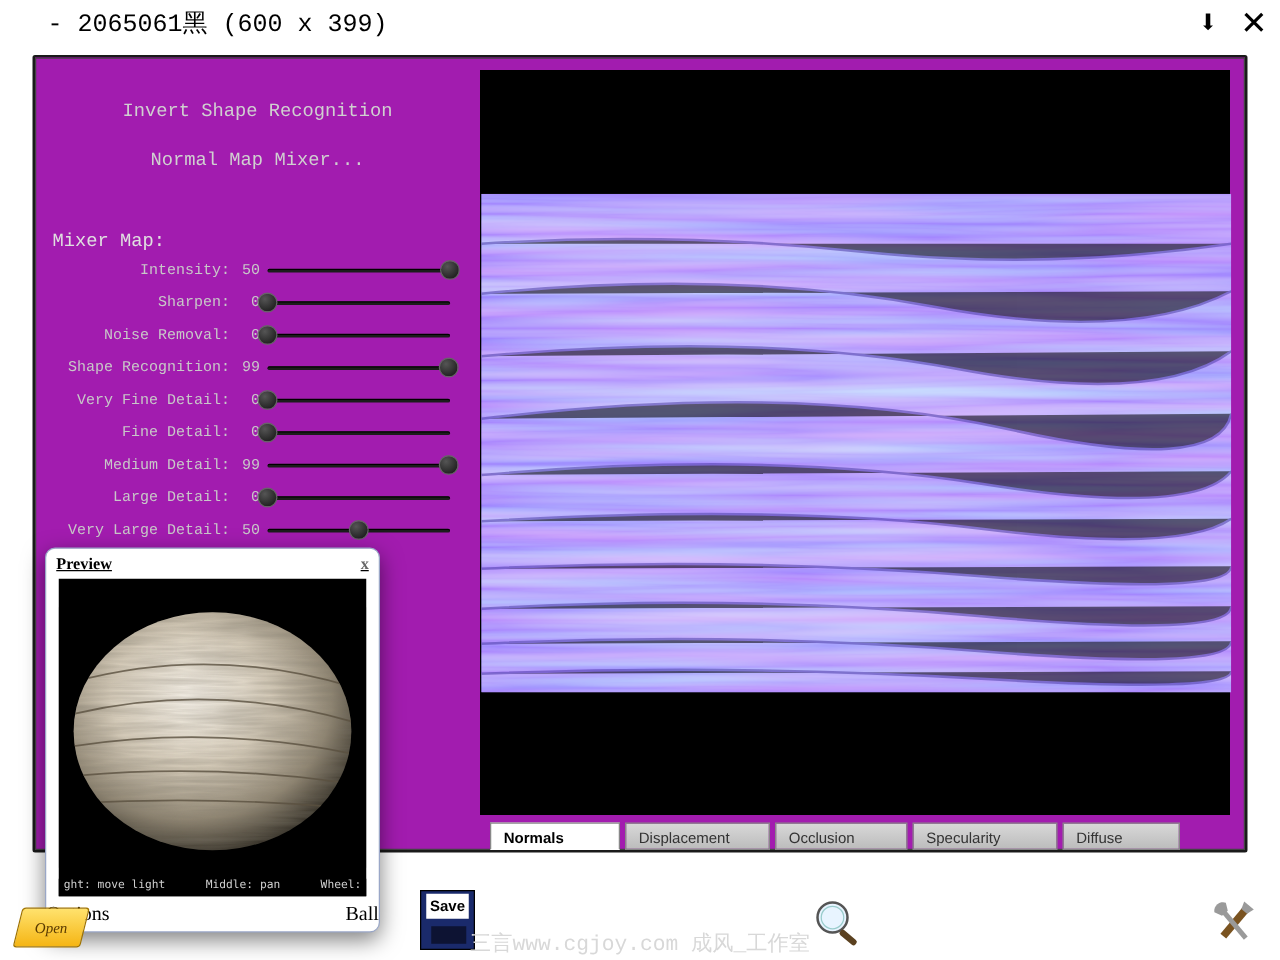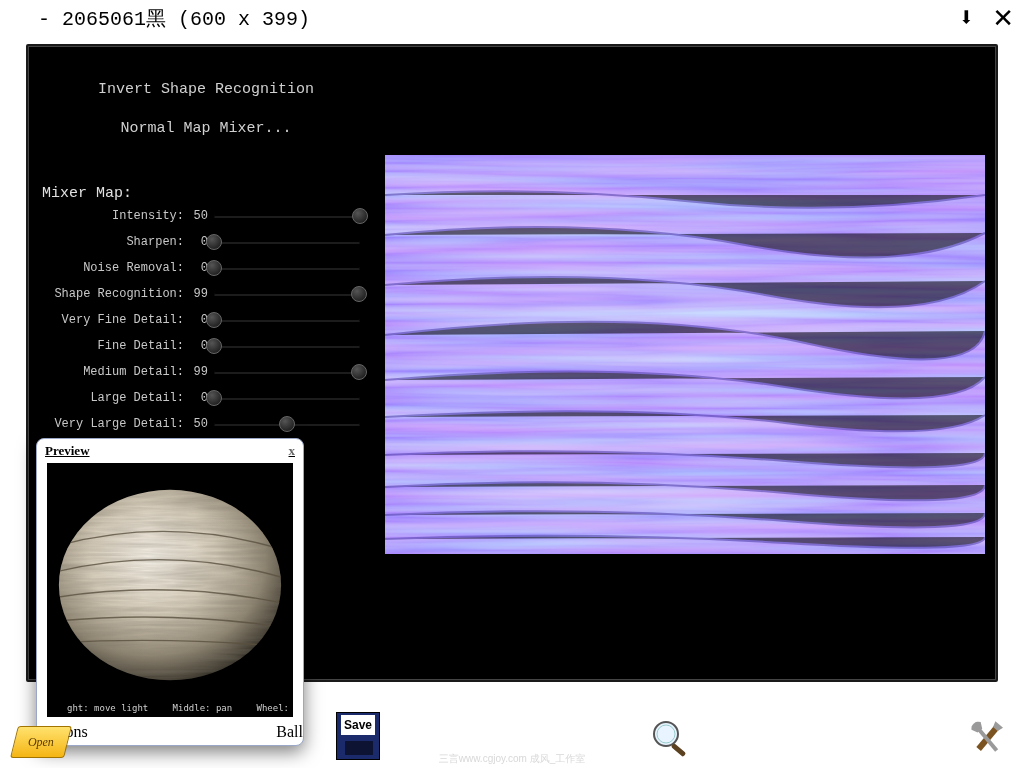--- a/index.html
+++ b/index.html
@@ -14,21 +14,21 @@
   }
   .titlebar .app  { font-weight: normal; }
   .titlebar .file { margin-left: 28px; font-weight: normal; }
   .titlebar .spacer { flex: 1; }
   .title-dl { font-size: 26px; color: #000; cursor: pointer; user-select: none; }
   .title-x  { font-size: 26px; color: #000; margin-left: 18px; cursor: pointer; user-select: none; font-family: Verdana, sans-serif; }
 
   
   .mainpanel {
     position: absolute; top: 44px; left: 26px; width: 972px; height: 638px;
-    background: #000000; border: 2px solid #1a1a1a; border-radius: 2px;
+    background: #a21caf; border: 2px solid #1a1a1a; border-radius: 2px;
     box-shadow: inset 0 0 0 1px #444;
   }
 
   
   .leftcol { position: absolute; left: 14px; top: 10px; width: 328px; color: #ccc;
              font-family: "Lucida Console", "Courier New", monospace; }
   .leftcol .linkbtn { text-align: center; font-size: 15px; color: #d0d0d0; cursor: pointer; }
   .leftcol .linkbtn.a { margin-top: 25px; }
   .leftcol .linkbtn.b { margin-top: 22px; font-family: Liberation Mono, monospace; }
   .sect-title { margin-top: 48px; font-size: 15px; color: #e0e0e0; }
@@ -66,21 +66,21 @@
     box-shadow: 0 6px 18px rgba(0,0,0,0.5);
     text-decoration: underline;
   }
   .previewwin .ptitle { display: flex; align-items: center; justify-content: space-between;
     padding: 2px 8px 0 8px; height: 22px; font-family: Verdana; font-size: 13px; font-weight: bold; }
   .previewwin .pclose { font-family: Verdana; font-size: 13px; cursor: pointer; color: #666; }
   .previewwin .pbody { position: absolute; top: 24px; left: 10px; right: 10px; bottom: 28px;
                        background: #000; }
   .previewwin .phints { position: absolute; left: 0; right: 0; bottom: 0; height: 14px;
     background: #000; display: flex; justify-content: space-between; padding: 0 4px;
-    font-family: "Lucida Console", monospace; font-size: 9px; color: #cfcfcf; margin-left: 16px; }
+    font-family: "Lucida Console", monospace; font-size: 9px; color: #cfcfcf; }
   .previewwin .pfoot { position: absolute; left: 0; right: 0; bottom: 0; height: 26px;
     display: flex; justify-content: space-between; align-items: center;
     font-family: Verdana; font-size: 16px; gap: 28px; }
   .previewwin .pfoot span { cursor: pointer; }
 
   
   .sphere-svg { width: 100%; height: 100%; display: block; }
 
   
   .openbtn {
@@ -106,21 +106,21 @@
     position: absolute; left: 648px; bottom: 8px; width: 44px; height: 44px; cursor: pointer;
   }
   .magnify svg { width: 100%; height: 100%; }
 
   .tools {
     position: absolute; right: 14px; bottom: 6px; width: 46px; height: 46px; cursor: pointer;
   }
   .tools svg { width: 100%; height: 100%; }
 
   .watermark { position: absolute; left: 0; right: 0; bottom: 2px; text-align: center;
-    font-family: Liberation Sans, sans-serif; font-size: 10px; color: #d8d8d8; pointer-events: none; }
+    font-family: Liberation Mono, monospace; font-size: 17px; color: #d8d8d8; pointer-events: none; }
 </style>
 </head>
 <body>
 
 <div class="titlebar">
   <span class="file">- 2065061黑 (600 x 399)</span>
   <span class="spacer"></span>
   <span class="title-dl">⬇</span>
   <span class="title-x">✕</span>
 </div>
@@ -244,20 +244,27 @@
           <path d="M0 262 Q240 248 400 268 T600 260"></path>
           <path d="M0 300 Q200 290 400 306 T600 298"></path>
           <path d="M0 332 Q200 320 400 338 T600 330"></path>
           <path d="M0 360 Q200 350 400 366 T600 358"></path>
           <path d="M0 384 Q200 376 400 388 T600 382"></path>
         </g>
       </svg>
     </div>
   </div>
 
+  <div class="tabs" id="tabs">
+      <div class="tab w0 active">Normals</div>
+      <div class="tab w1">Displacement</div>
+      <div class="tab w2">Occlusion</div>
+      <div class="tab w3">Specularity</div>
+      <div class="tab w4">Diffuse</div>
+    </div>
 </div>
 
 <div class="previewwin">
   <div class="ptitle">
     <span>Preview</span>
     <span class="pclose">x</span>
   </div>
   <div class="pbody">
     <svg class="sphere-svg" viewBox="0 0 248 210">
       <defs>

